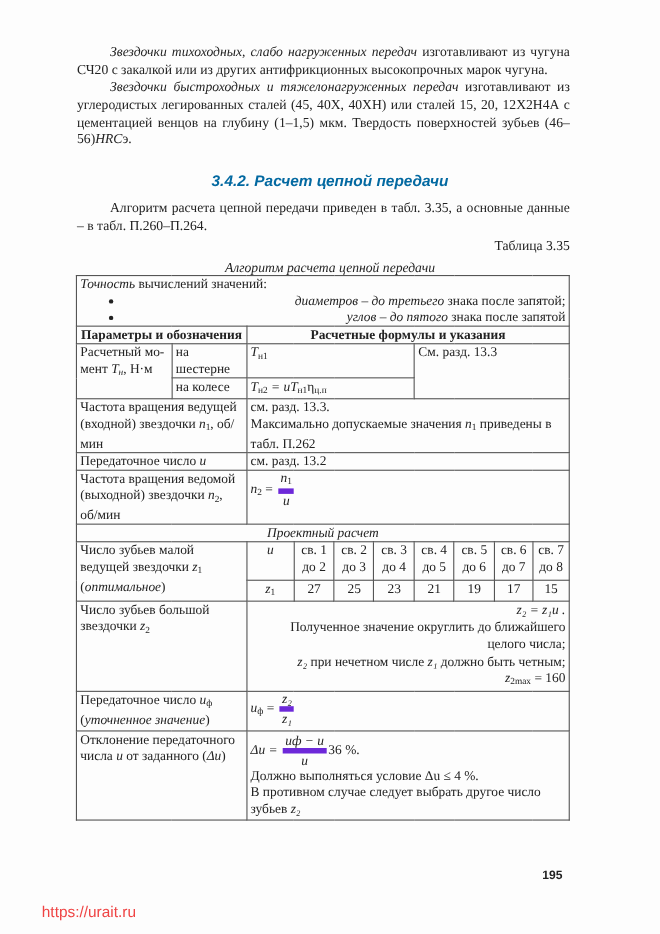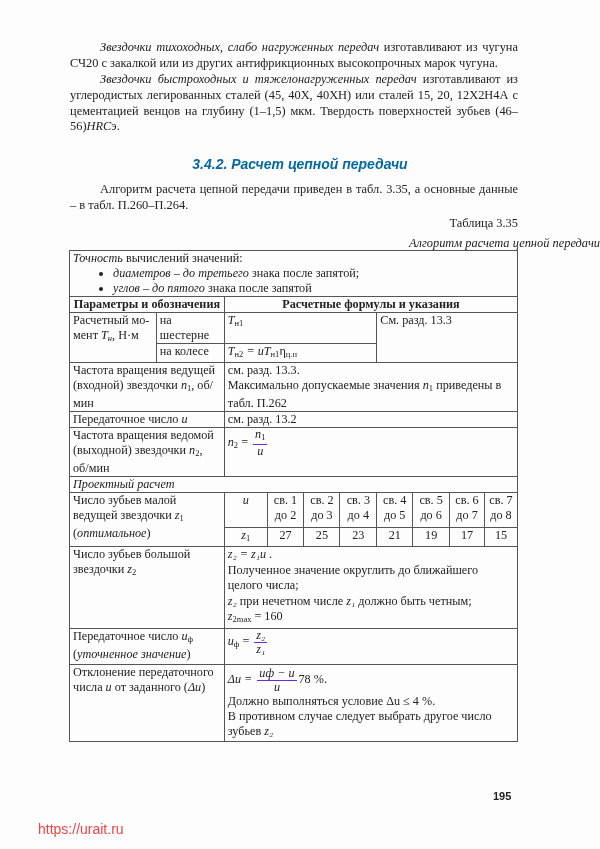--- a/index.html
+++ b/index.html
@@ -5,30 +5,30 @@
   html, body { margin:0; padding:0; }
   body { width:600px; height:849px; background:#fdfdfd; position:relative; overflow:hidden;
          font-family:"Liberation Serif", serif; color:#222; }
   .page { position:absolute; left:0; top:0; width:600px; height:849px; }
   .para { position:absolute; left:70px; width:448px; font-size:12.4px; line-height:15.8px; text-align:justify; }
   .para .indent { display:inline-block; width:30px; }
   i, .it { font-style:italic; }
   .heading { position:absolute; left:0; width:600px; top:156px; text-align:center;
              font-family:"Liberation Sans", sans-serif; font-weight:bold; font-style:italic; font-size:14px; color:#0369a1; }
   .tabnum { position:absolute; right:82px; top:216px; font-size:12.4px;margin-left:32px; }
-  .tabcap { position:absolute; left:0; width:600px; top:236px; text-align:right; font-style:italic; font-size:12.4px; }
+  .tabcap { position:absolute; left:0; width:600px; top:236px; text-align:center; font-style:italic; font-size:12.4px; }
   table.alg { position:absolute; left:69px; top:250px; width:449px; border-collapse:collapse; font-size:12.2px; line-height:15px; }
   table.alg td { border:1px solid #555; padding:0 3px; vertical-align:top; }
   td.c { text-align:center; vertical-align:middle; }
   td.m { vertical-align:middle; }
   .hdr { font-weight:bold; text-align:center; }
   ul.acc { margin:0; padding:0 0 0 40px; }
-  ul.acc li { margin:0; }
+  ul.acc li { margin:0;text-align:right; }
   .frac { display:inline-flex; flex-direction:column; align-items:center; vertical-align:middle; line-height:13px; margin:0 2px; }
-  .frac .num { border-bottom:1px solid #6d28d9; padding:0 2px; }
+  .frac .num { border-bottom:5px solid #6d28d9; padding:0 2px; }
   .frac .den { padding:0 2px; }
   sub { font-size:8.5px; vertical-align:-2px; }
   .pgnum { position:absolute; left:493px; top:790px; font-family:"Liberation Sans", sans-serif; font-weight:bold; font-size:11px; color:#222; }
   .wm { position:absolute; left:38px; top:821px; font-family:"Liberation Sans", sans-serif; font-size:14px; color:#ef4444; }
 </style>
 </head>
 <body>
 
 <div class="page">
 
@@ -113,21 +113,21 @@
       </td>
       <td colspan="8" class="m">
         <i>n</i><sub>2</sub><span> = </span><span class="frac">
               <span class="num"><i>n</i><sub>1</sub></span>
               <span class="den"><i>u</i></span>
             </span>
       </td>
     </tr>
 
     <tr>
-      <td colspan="10" style="text-align:left;font-style:italic;">Проектный расчет</td>
+      <td colspan="10" style="text-align:center;font-style:italic;">Проектный расчет</td>
     </tr>
 
     <tr>
       <td colspan="2" rowspan="2">
         <span>Число зубьев малой ведущей звездочки</span> <i>z</i><sub>1</sub><br>(<i>оптимальное</i>)
       </td>
       <td class="c" style="height:34px;"><i>u</i></td>
       <td class="c">св. 1 до 2</td>
       <td class="c">св. 2 до 3</td>
       <td class="c">св. 3 до 4</td>
@@ -144,21 +144,21 @@
       <td class="c">21</td>
       <td class="c">19</td>
       <td class="c">17</td>
       <td class="c">15</td>
     </tr>
 
     <tr>
       <td colspan="2" class="m">
         <span>Число зубьев большой звездочки</span> <i>z</i><sub>2</sub>
       </td>
-      <td colspan="8" style="line-height:15.5px;">
+      <td colspan="8" style="line-height:15.5px;text-align:right;">
         <div class="it">z₂ = z₁u .</div>
         <div>Полученное значение округлить до ближайшего целого числа;</div>
         <div><i>z₂</i><span> при нечетном числе </span><i>z₁</i><span> должно быть четным;</span></div>
         <div><i>z</i><sub>2max</sub><span> = 160</span></div>
       </td>
     </tr>
 
     <tr>
       <td colspan="2" class="m" style="height:35px;">
         <span>Передаточное число </span><i>u</i><sub>ф</sub><br>(<i>уточненное значение</i>)
@@ -172,21 +172,21 @@
     </tr>
 
     <tr>
       <td colspan="2" class="m">
         <span>Отклонение передаточного числа </span><i>u</i><span> от заданного (</span><i>Δu</i><span>)</span>
       </td>
       <td colspan="8" style="padding-top:2px;padding-bottom:2px;">
         <div><i>Δu = </i><span class="frac">
                 <span class="num it">uф − u</span>
                 <span class="den it">u</span>
-              </span><span>78 %.</span></div>
+              </span><span>36 %.</span></div>
         <div>Должно выполняться условие  Δu  ≤ 4 %.</div>
         <div><span>В противном случае следует выбрать другое число зубьев </span><i>z₂</i></div>
       </td>
     </tr>
   </tbody>
     </table>
 
   <div class="pgnum">195</div>
   <div class="wm">https://urait.ru</div>
 </div>

